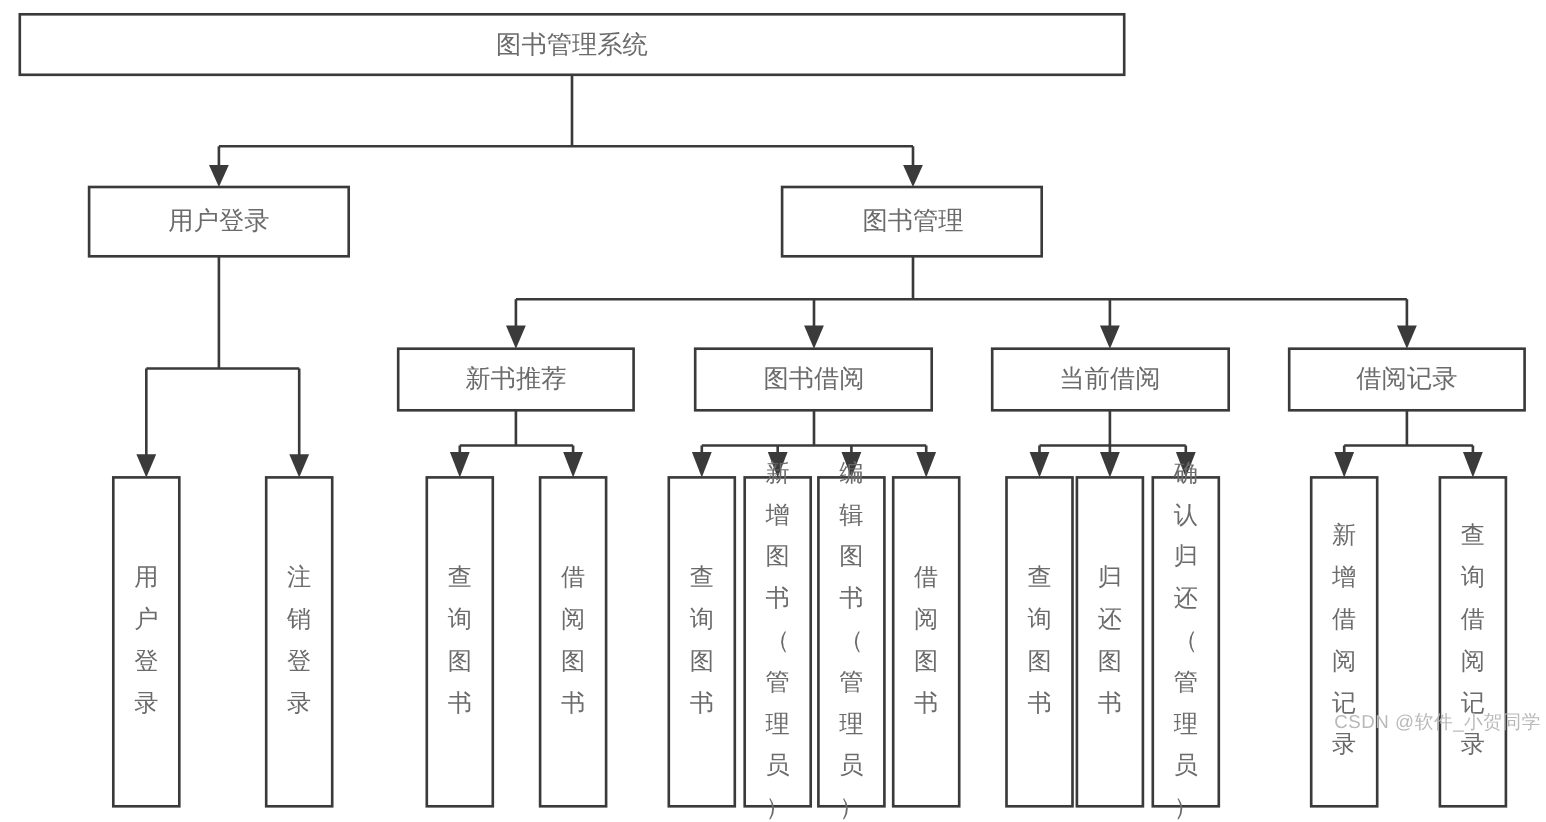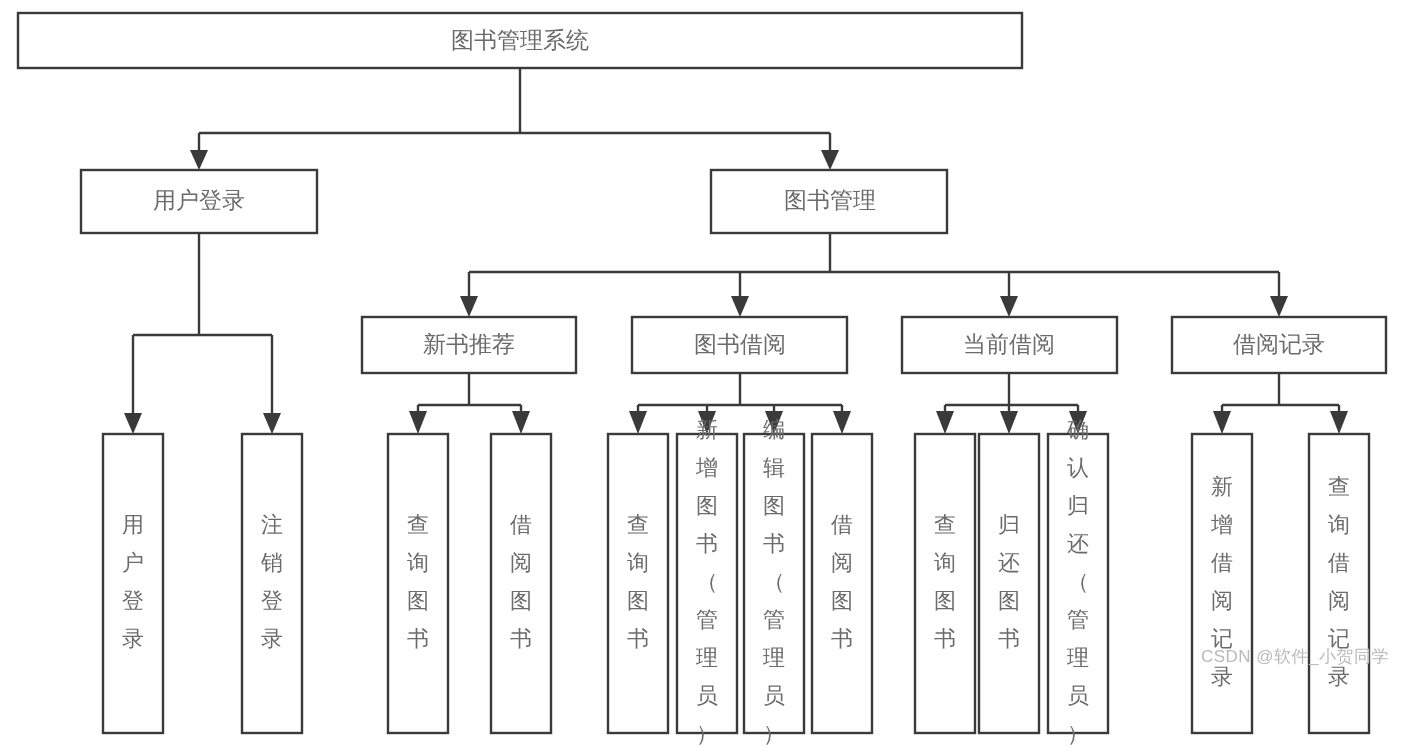--- a/index.html
+++ b/index.html
@@ -52,21 +52,21 @@
     font-size: 23px;
   }
   .label-v {
     font-size: 22px;
   }
   .label-v tspan {
     text-anchor: middle;
   }
   .watermark {
     position: absolute;
-    right: 16px;
+    right: 4px;
     bottom: 4px;
     font-family: "Liberation Sans", "DejaVu Sans", sans-serif;
     font-size: 17px;
     color: #b9b9b9;
     letter-spacing: 0.5px;
     white-space: nowrap;
     pointer-events: none;
   }
 </style>
 </head>

